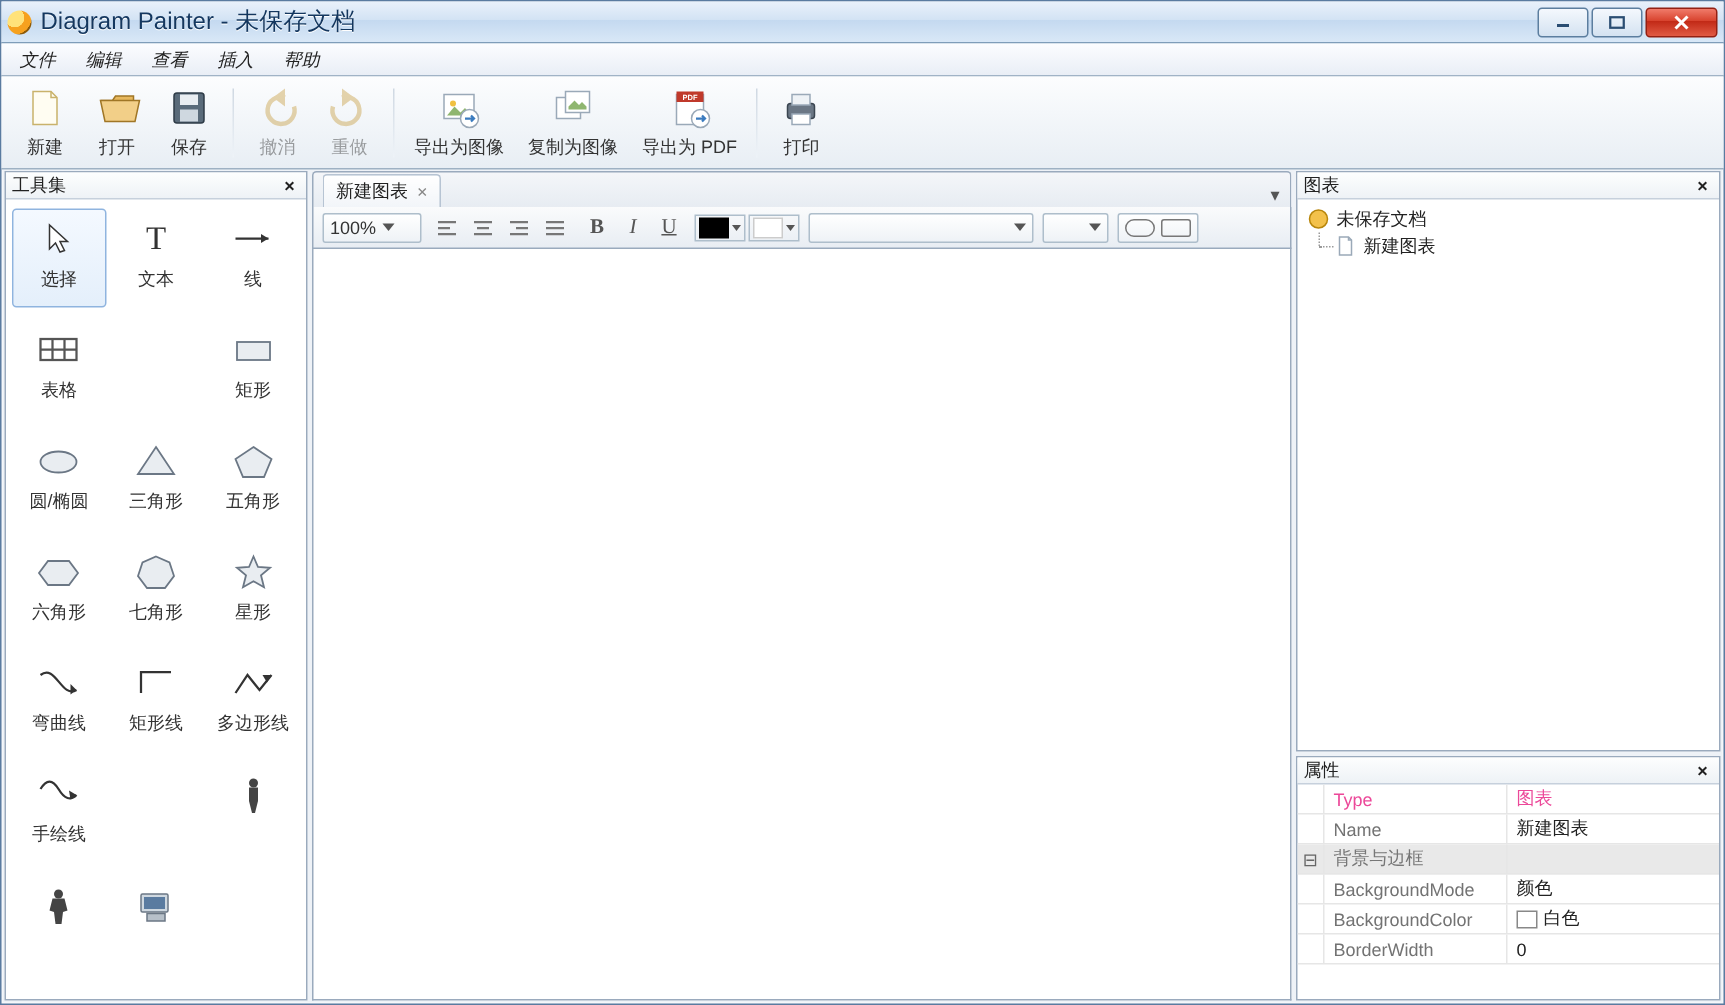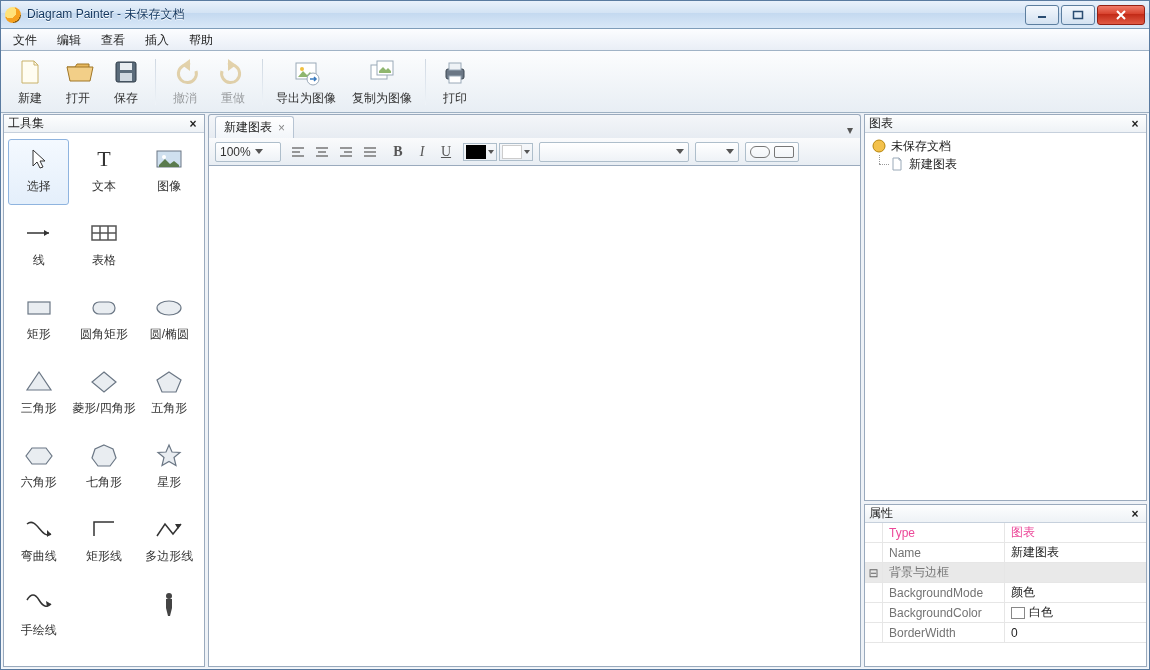--- a/index.html
+++ b/index.html
@@ -1,30 +1,30 @@
 <!DOCTYPE html>
 <html><head>
 <meta charset="utf-8">
 <style>
   html,body{margin:0;padding:0;font-family:"Microsoft YaHei",Tahoma,Arial,sans-serif;font-size:12px;color:#222;background:#9fb7d4;}
   *,*::before,*::after{box-sizing:border-box;}
   .window{position:relative;width:1150px;height:670px;border:1px solid #5a7ba0;background:#eef2f7;box-shadow:0 0 0 1px rgba(255,255,255,.4) inset;}
   
   .titlebar{height:28px;display:flex;align-items:center;padding:0 4px;background:linear-gradient(#e9f1fb,#d3e3f4 45%,#c4d9f0 46%,#d9e8f7);border-bottom:1px solid #7f9db9;}
   .titlebar .app-icon{width:16px;height:16px;border-radius:8px;background:radial-gradient(circle at 30% 30%,#ffe27a 0 40%,#f6a11e 41% 70%,#8c5a08 71% 100%);margin-right:6px;}
-  .titlebar .title{flex:0 0 auto;color:#14375f;font-size:12px;text-shadow:0 1px 0 #fff;}
+  .titlebar .title{flex:0 0 auto;color:#14375f;font-size:16px;text-shadow:0 1px 0 #fff;}
   .titlebar .title .docname{color:#14375f;}
   .titlebar .spacer{flex:1;}
   .win-btns{display:flex;gap:0;}
   .win-btn{width:34px;height:20px;margin-left:2px;border-radius:3px;border:1px solid #5c7e9f;background:linear-gradient(#f4f8fd,#d4e2f1);display:flex;align-items:center;justify-content:center;cursor:default;}
   .win-btn.close{width:48px;background:linear-gradient(#f07b6a,#d7412c 45%,#c22a17 46%,#e15a44);border-color:#932013;}
   .win-btn svg{display:block;}
   
   .menubar{height:22px;display:flex;align-items:stretch;background:linear-gradient(#fcfdff,#e9eef6);border-bottom:1px solid #a0b3c6;padding:0 2px;}
-  .menubar .mi{padding:3px 10px;cursor:default;color:#222;}
+  .menubar .mi{padding:3px 10px;cursor:default;color:#222;font-style:italic;}
   
   .toolbar{height:62px;display:flex;align-items:center;background:linear-gradient(#fcfdfe,#e8eef4);border-bottom:1px solid #9eb1c3;padding:2px 6px;gap:2px;}
   .tb-btn{display:flex;flex-direction:column;align-items:center;justify-content:center;min-width:46px;height:56px;padding:2px 6px;border:1px solid transparent;border-radius:3px;cursor:default;}
   .tb-btn.disabled{opacity:.45;}
   .tb-ico{width:32px;height:32px;display:flex;align-items:center;justify-content:center;}
   .tb-label{font-size:12px;color:#333;margin-top:2px;white-space:nowrap;}
   .tb-sep{width:1px;height:46px;background:linear-gradient(#cfd8e2,#eef3f8);margin:0 4px;}
   
   .main{position:absolute;left:2px;right:2px;top:113px;bottom:2px;display:flex;gap:3px;}
   
@@ -186,20 +186,32 @@
       <div class="tb-btn">
         <div class="tb-ico">
           <svg width="30" height="30">
             <rect x="4" y="8" width="16" height="14" fill="#fff" stroke="#9aa9b8"></rect>
             <rect x="10" y="4" width="16" height="14" fill="#fff" stroke="#9aa9b8"></rect>
             <path d="M12 14l4-4 3 3 2-2 3 3v2H12z" fill="#8fb66f"></path>
           </svg>
         </div>
         <div class="tb-label">复制为图像</div>
       </div>
+      <div class="tb-btn">
+        <div class="tb-ico">
+          <svg width="30" height="30">
+            <rect x="6" y="6" width="18" height="20" fill="#fff" stroke="#9aa9b8"></rect>
+            <rect x="6" y="4" width="18" height="7" fill="#c0392b"></rect>
+            <text x="15" y="9.5" text-anchor="middle" fill="#fff" font-size="5" font-family="Arial" font-weight="bold">PDF</text>
+            <circle cx="22" cy="22" r="6" fill="#fff" stroke="#9aa9b8"></circle>
+            <path d="M19 22h6M23 20l2 2-2 2" fill="none" stroke="#3a7bbf" stroke-width="1.5"></path>
+          </svg>
+        </div>
+        <div class="tb-label">导出为 PDF</div>
+      </div>
       <div class="tb-sep"></div>
       <div class="tb-btn">
         <div class="tb-ico">
           <svg width="30" height="30">
             <rect x="6" y="12" width="18" height="10" rx="2" fill="#6b7785" stroke="#3b4651"></rect>
             <rect x="9" y="6" width="12" height="7" fill="#eef2f6" stroke="#9aa9b8"></rect>
             <rect x="9" y="19" width="12" height="7" fill="#fff" stroke="#9aa9b8"></rect>
           </svg>
         </div>
         <div class="tb-label">打印</div>
@@ -226,30 +238,20 @@
             <div class="ico">
               <svg width="40" height="30">
                 <text x="20" y="22" text-anchor="middle" font-family="Times New Roman" font-size="22" fill="#333">T</text>
               </svg>
             </div>
             <div class="lbl">文本</div>
           </div>
           <div class="tool">
             <div class="ico">
               <svg width="40" height="30">
-                <rect x="8" y="7" width="24" height="16" fill="#cfe0ef" stroke="#6b7785"></rect>
-                <circle cx="15" cy="13" r="2" fill="#fff"></circle>
-                <path d="M10 21l6-6 5 5 4-3 5 4v2H10z" fill="#5a7b4e"></path>
-              </svg>
-            </div>
-            <div class="lbl">图像</div>
-          </div>
-          <div class="tool">
-            <div class="ico">
-              <svg width="40" height="30">
                 <line x1="8" y1="15" x2="30" y2="15" stroke="#333" stroke-width="1.5"></line>
                 <path d="M30 15l-5-3v6z" fill="#333"></path>
               </svg>
             </div>
             <div class="lbl">线</div>
           </div>
           <div class="tool">
             <div class="ico">
               <svg width="40" height="30">
                 <rect x="8" y="8" width="24" height="14" fill="none" stroke="#555" stroke-width="1.5"></rect>
@@ -265,48 +267,32 @@
             <div class="ico">
               <svg width="40" height="30">
                 <rect x="9" y="10" width="22" height="12" fill="#e9edf1" stroke="#6b7785" stroke-width="1.2"></rect>
               </svg>
             </div>
             <div class="lbl">矩形</div>
           </div>
           <div class="tool">
             <div class="ico">
               <svg width="40" height="30">
-                <rect x="9" y="10" width="22" height="12" rx="6" ry="6" fill="#e9edf1" stroke="#6b7785" stroke-width="1.2"></rect>
-              </svg>
-            </div>
-            <div class="lbl">圆角矩形</div>
-          </div>
-          <div class="tool">
-            <div class="ico">
-              <svg width="40" height="30">
                 <ellipse cx="20" cy="16" rx="12" ry="7" fill="#e9edf1" stroke="#6b7785" stroke-width="1.2"></ellipse>
               </svg>
             </div>
             <div class="lbl">圆/椭圆</div>
           </div>
           <div class="tool">
             <div class="ico">
               <svg width="40" height="30">
                 <path d="M20 6 L32 24 L8 24 Z" fill="#e9edf1" stroke="#6b7785" stroke-width="1.2"></path>
               </svg>
             </div>
             <div class="lbl">三角形</div>
-          </div>
-          <div class="tool">
-            <div class="ico">
-              <svg width="40" height="30">
-                <path d="M20 6 L32 16 L20 26 L8 16 Z" fill="#e9edf1" stroke="#6b7785" stroke-width="1.2"></path>
-              </svg>
-            </div>
-            <div class="lbl">菱形/四角形</div>
           </div>
           <div class="tool">
             <div class="ico">
               <svg width="40" height="30">
                 <path d="M20 6 L32 14 L27 26 L13 26 L8 14 Z" fill="#e9edf1" stroke="#6b7785" stroke-width="1.2"></path>
               </svg>
             </div>
             <div class="lbl">五角形</div>
           </div>
           <div class="tool">

